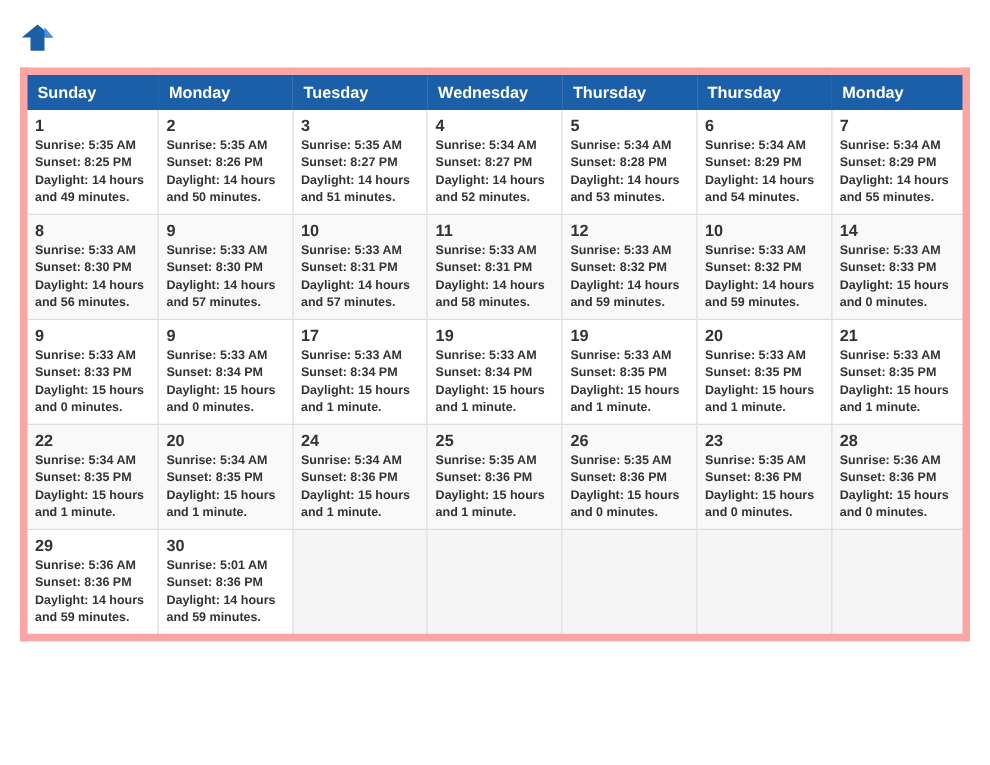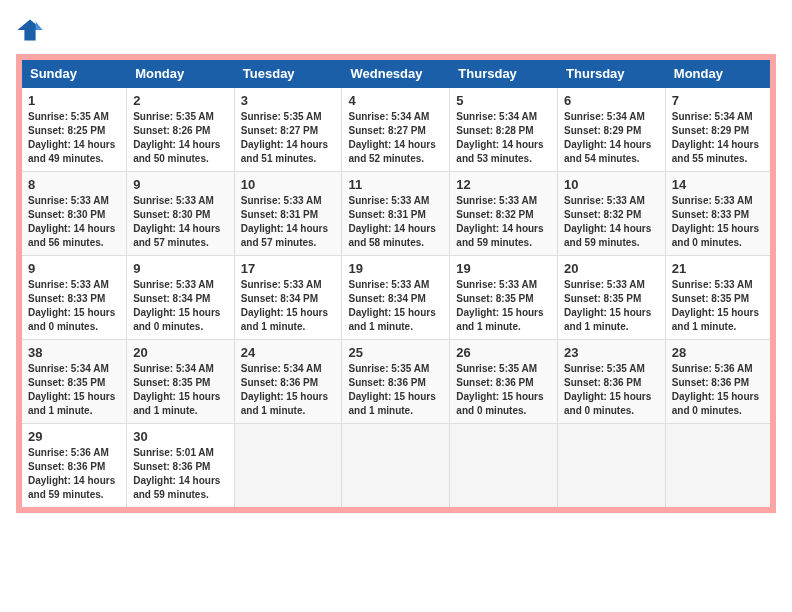--- a/index.html
+++ b/index.html
@@ -275,21 +275,21 @@
         <td>
           <span class="day-number">21</span>
           <div class="day-info" style="white-space: pre-line;">Sunrise: 5:33 AM
 Sunset: 8:35 PM
 Daylight: 15 hours
 and 1 minute.</div>
         </td>
       </tr>
       <tr>
         <td>
-          <span class="day-number">38</span>
+          <span class="day-number">22</span>
           <div class="day-info" style="white-space: pre-line;">Sunrise: 5:34 AM
 Sunset: 8:35 PM
 Daylight: 15 hours
 and 1 minute.</div>
         </td>
         <td>
           <span class="day-number">20</span>
           <div class="day-info" style="white-space: pre-line;">Sunrise: 5:34 AM
 Sunset: 8:35 PM
 Daylight: 15 hours

